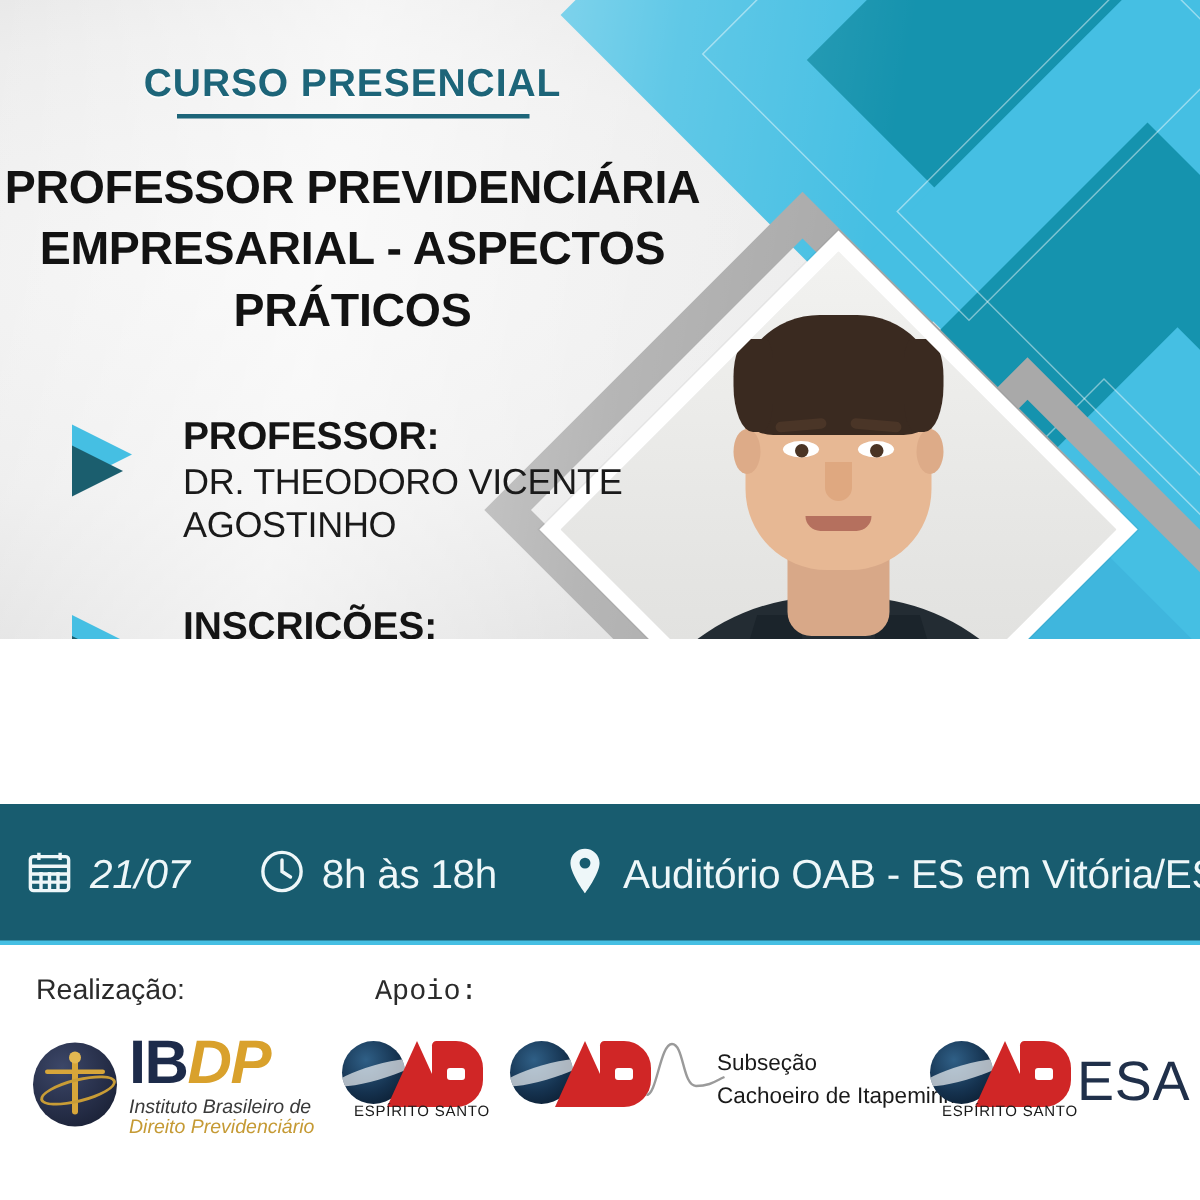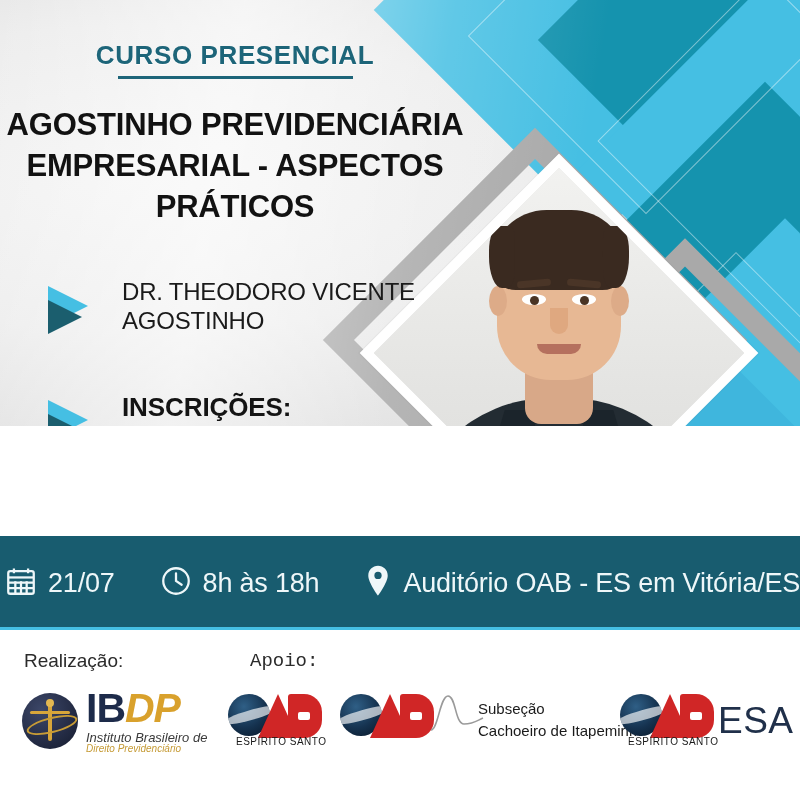--- a/index.html
+++ b/index.html
@@ -170,21 +170,21 @@
   .infobar{
     position:absolute;left:0;top:536px;width:800px;height:94px;
     background:#185c6f;
     display:flex;align-items:center;
     color:#eef7f9;
   }
   .infobar::after{
     content:"";position:absolute;left:0;bottom:0;width:800px;height:3px;background:#45bfe3;
   }
   .info-item{display:flex;align-items:center;gap:10px;padding:0 22px;}
-  .info-item:first-child{padding-left:4px;}
+  .info-item:first-child{padding-left:16px;font-style:italic;}
   .info-text{font-size:27px;letter-spacing:-.2px;white-space:nowrap;}
   .divider{width:2px;height:52px;background:#bfe0e8;opacity:.85;}
 
   
   .footer{
     position:absolute;left:0;top:630px;width:800px;height:170px;background:#fff;
   }
   .foot-label{position:absolute;font-size:19px;color:#2b2b2b;}
   .lbl-realizacao{left:24px;top:650px;}
   .lbl-apoio{left:250px;top:650px;font-family:Liberation Mono, monospace;}
@@ -197,21 +197,21 @@
   }
   .ibdp-fig{position:absolute;left:50%;top:8px;margin-left:-2px;width:4px;height:40px;background:#d7a63a;border-radius:2px;}
   .ibdp-arms{position:absolute;left:50%;top:18px;margin-left:-20px;width:40px;height:3px;background:#d7a63a;border-radius:2px;}
   .ibdp-head{position:absolute;left:50%;top:6px;margin-left:-4px;width:8px;height:8px;border-radius:50%;background:#e3b851;}
   .ibdp-ring{position:absolute;left:4px;top:24px;width:48px;height:12px;border:2px solid #c89c36;border-radius:50%;transform:rotate(-14deg);}
   .ibdp-txt{line-height:1;}
   .ibdp-mark{font-size:41px;font-weight:bold;letter-spacing:-1px;}
   .ibdp-ib{color:#1d2b4a;}
   .ibdp-dp{color:#d9a12c;font-style:italic;}
   .ibdp-sub1{font-size:13px;font-style:italic;color:#3a3a3a;margin-top:2px;}
-  .ibdp-sub2{font-size:10px;font-style:italic;color:#c59a34;}
+  .ibdp-sub2{font-size:13px;font-style:italic;color:#c59a34;}
 
   .oab{position:absolute;display:flex;align-items:flex-start;}
   .oab-mark{position:relative;width:100px;height:52px;flex:none;}
   .oab-globe{
     position:absolute;left:0;top:2px;width:42px;height:42px;border-radius:50%;
     background:radial-gradient(circle at 38% 30%,#2f5f86 0%,#15324f 55%,#081626 100%);
     overflow:hidden;
   }
   .oab-globe::before{
     content:"";position:absolute;left:-6px;top:16px;width:58px;height:10px;
@@ -288,34 +288,35 @@
 
           </div>
         </div>
       </div>
     </div>
 
     <div class="kicker">CURSO PRESENCIAL</div>
     <div class="kicker-rule"></div>
 
     <div class="title">
-      <div>AGOSTINHO PREVIDENCIÁRIA</div>
+      <div>PROFESSOR PREVIDENCIÁRIA</div>
       <div>EMPRESARIAL - ASPECTOS</div>
       <div>PRÁTICOS</div>
     </div>
 
     <div class="blocks">
 
       <div class="block">
         <span class="arrow">
           <svg viewBox="0 0 48 52" width="48" height="52">
             <polygon points="4,2 44,22 4,42" fill="#45bfe3"></polygon>
             <polygon points="4,16 38,33 4,50" fill="#1b5e6e"></polygon>
           </svg>
         </span>
+        <div class="block-head">PROFESSOR:</div>
         <div class="block-body">
           <div>DR. THEODORO VICENTE</div>
           <div>AGOSTINHO</div>
         </div>
       </div>
 
       <div class="block">
         <span class="arrow">
           <svg viewBox="0 0 48 52" width="48" height="52">
             <polygon points="4,2 44,22 4,42" fill="#45bfe3"></polygon>

